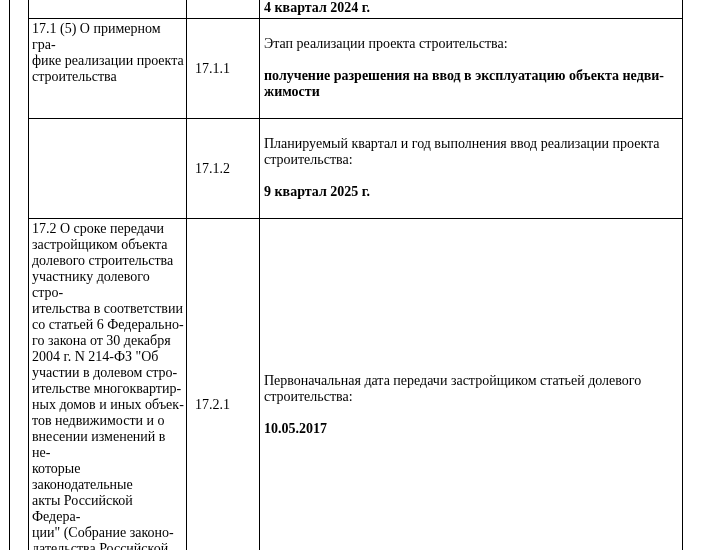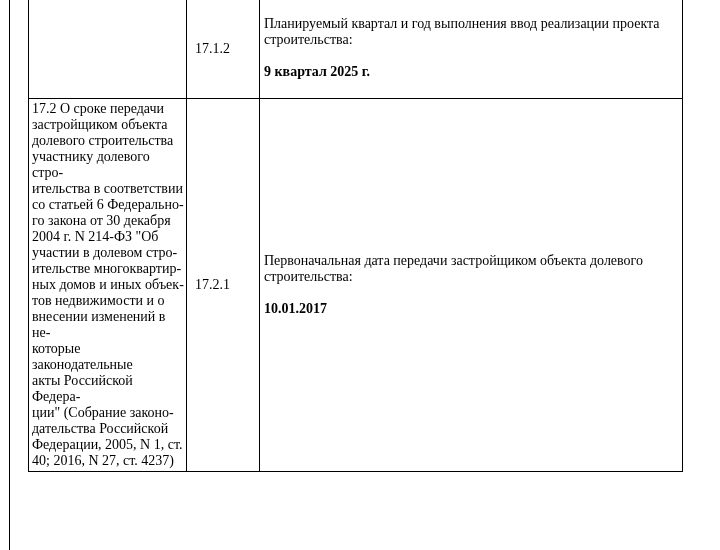--- a/index.html
+++ b/index.html
@@ -45,21 +45,37 @@
   .r2 { height: 48px; }
   .r3 { height: 310px; }
 </style>
 </head>
 <body>
 
 <div class="page-edge-line"></div>
 
 <table class="decl">
   <tbody>
+    <tr class="r0">
+      <td class="c-left"></td>
+      <td class="c-mid"></td>
+      <td class="c-right"><div class="val">4 квартал 2024 г.</div></td>
+    </tr>
 
+    <tr class="r1">
+      <td class="c-left"><div>17.1 (5) О примерном гра-
+фике реализации проекта
+строительства</div></td>
+      <td class="c-mid"><div>17.1.1</div></td>
+      <td class="c-right">
+        <div class="lbl">Этап реализации проекта строительства:</div>
+        <div class="val">получение разрешения на ввод в эксплуатацию объекта недви-
+жимости</div>
+      </td>
+    </tr>
 
     <tr class="r2">
       <td class="c-left"></td>
       <td class="c-mid"><div>17.1.2</div></td>
       <td class="c-right">
         <div class="lbl">Планируемый квартал и год выполнения ввод реализации проекта
 строительства:</div>
         <div class="val">9 квартал 2025 г.</div>
       </td>
     </tr>
@@ -79,20 +95,20 @@
 тов недвижимости и о
 внесении изменений в не-
 которые законодательные
 акты Российской Федера-
 ции" (Собрание законо-
 дательства Российской
 Федерации, 2005, N 1, ст.
 40; 2016, N 27, ст. 4237)</div></td>
       <td class="c-mid"><div>17.2.1</div></td>
       <td class="c-right v-mid">
-        <div class="lbl">Первоначальная дата передачи застройщиком объекта долевого
+        <div class="lbl">Первоначальная дата передачи застройщиком статьей долевого
 строительства:</div>
-        <div class="val">10.01.2017</div>
+        <div class="val">10.05.2017</div>
       </td>
     </tr>
 
   </tbody>
 </table>
 
 </body></html>

